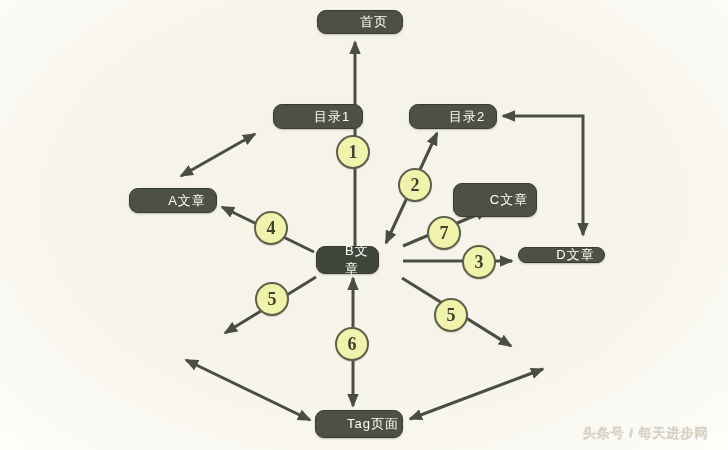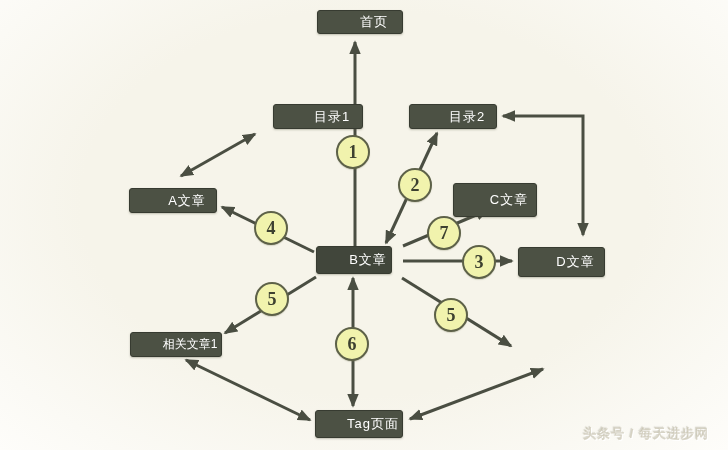--- a/index.html
+++ b/index.html
@@ -11,36 +11,36 @@
     position:relative;width:728px;height:450px;
     background:radial-gradient(ellipse at 50% 45%, var(--background) 55%, #fbfaf5 85%, #fefdfa 100%);
   }
   #connectors{position:absolute;left:0;top:0;width:728px;height:450px;}
   .edge{stroke:var(--arrow);stroke-width:3;fill:none;}
   #arrowhead path{fill:var(--arrow);}
   .node{
     position:absolute;
     background:var(--node-bg);
     border:1px solid #373b31;
-    border-radius:3px;
+    border-radius:9px;
     color:var(--node-text);
     font-size:13px;letter-spacing:1px;
     display:flex;align-items:center;justify-content:center;
     box-shadow:0 1px 2px rgba(90,90,70,0.35);
     box-sizing:border-box;
     padding-left:28px;
   }
   .node.small-text{font-size:12px;letter-spacing:0;}
   .n-home{left:317px;top:10px;width:86px;height:24px;}
   .n-dir1{left:228px;top:104px;width:90px;height:25px;margin-left:45px;}
   .n-dir2{left:409px;top:104px;width:88px;height:25px;}
   .n-a{left:129px;top:188px;width:88px;height:25px;}
-  .n-b{left:316px;top:246px;width:76px;height:28px;background:#41463b;}
+  .n-b{left:316px;top:246px;width:63px;height:28px;background:#41463b;}
   .n-c{left:453px;top:183px;width:84px;height:34px;}
-  .n-d{left:518px;top:247px;width:87px;height:30px;}
+  .n-d{left:518px;top:247px;width:87px;height:16px;}
   .n-r1{left:130px;top:332px;width:92px;height:25px;}
   .n-r2{left:519px;top:332px;width:88px;height:24px;}
   .n-tag{left:315px;top:410px;width:88px;height:28px;}
   .badge{
     position:absolute;width:34px;height:34px;border-radius:50%;
     background:var(--badge-bg);
     border:2px solid var(--badge-border);
     color:#3d4130;
     font-family:"Liberation Serif","DejaVu Serif",serif;
     font-weight:bold;font-size:18px;
@@ -88,21 +88,20 @@
     <line class="edge" x1="410" y1="419" x2="543" y2="369" marker-start="url(#arrowhead)" marker-end="url(#arrowhead)"></line>
   </svg>
 
   <div class="node n-home">首页</div>
   <div class="node n-dir1">目录1</div>
   <div class="node n-dir2">目录2</div>
   <div class="node n-a">A文章</div>
   <div class="node n-b">B文章</div>
   <div class="node n-c">C文章</div>
   <div class="node n-d">D文章</div>
-  <div class="node n-r1 small-text">相关文章1</div>
   <div class="node n-tag">Tag页面</div>
 
   <div class="badge bg-1">1</div>
   <div class="badge bg-2">2</div>
   <div class="badge bg-3">3</div>
   <div class="badge bg-4">4</div>
   <div class="badge bg-5l">5</div>
   <div class="badge bg-5r">5</div>
   <div class="badge bg-6">6</div>
   <div class="badge bg-7">7</div>

